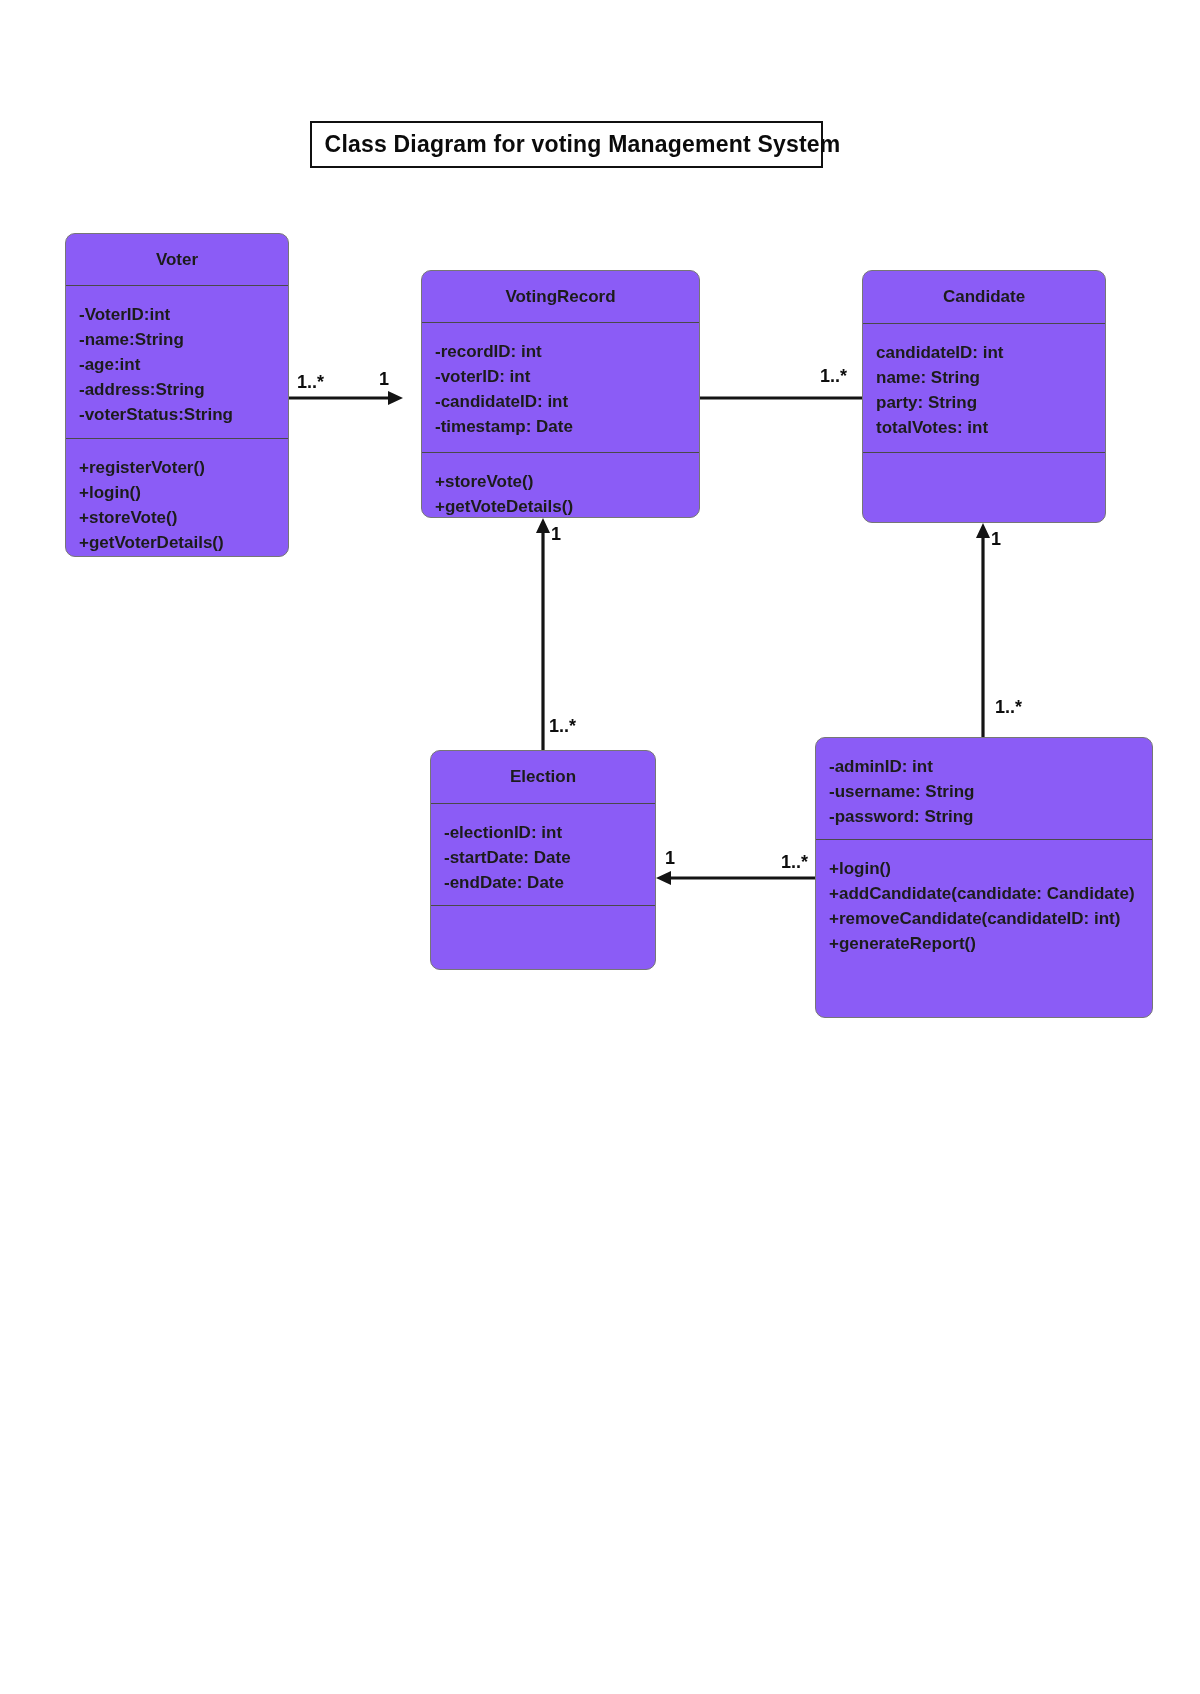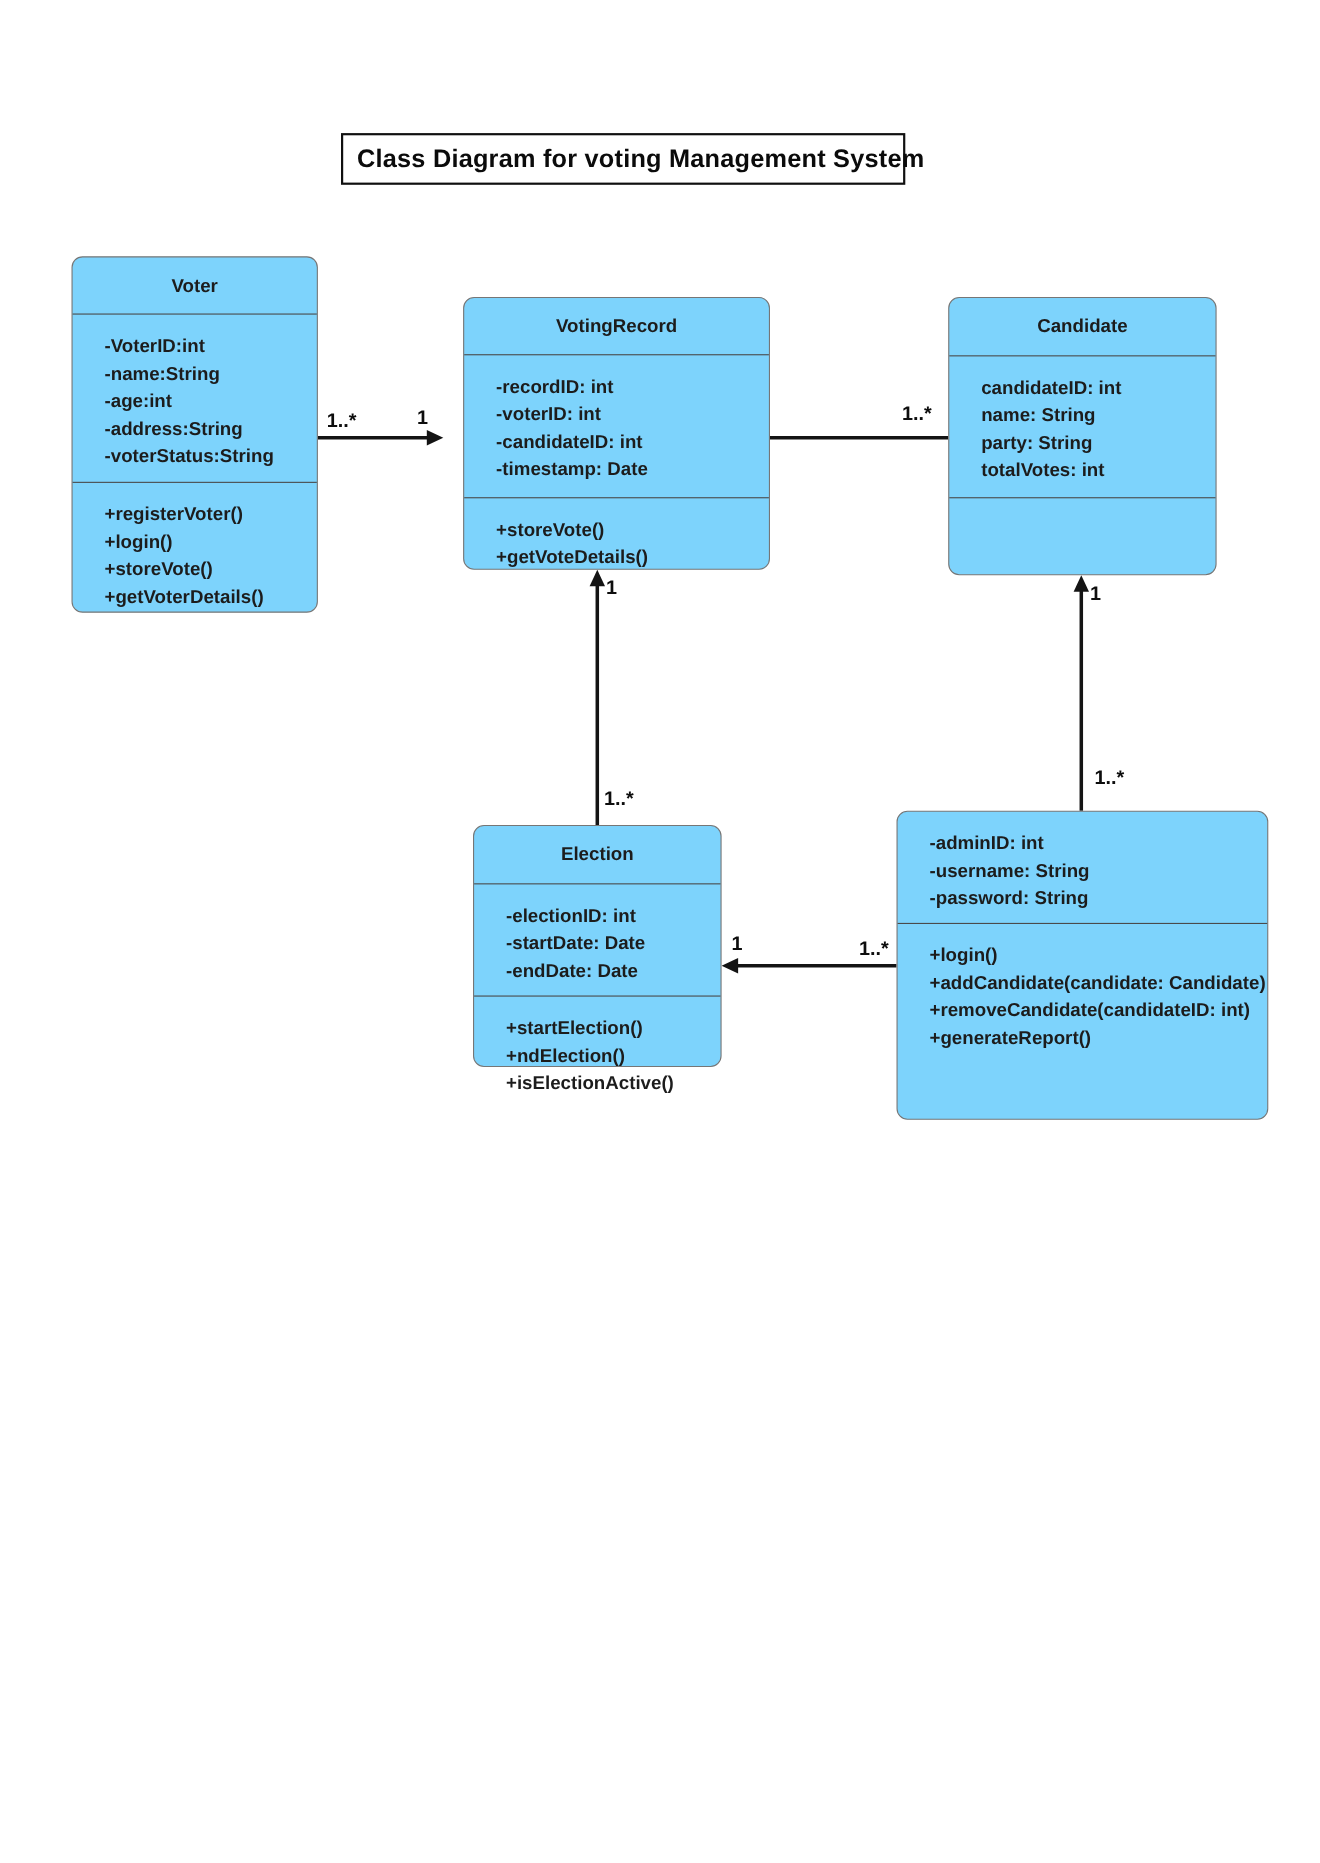--- a/index.html
+++ b/index.html
@@ -21,34 +21,34 @@
     font-size: 23px; font-weight: bold; color: #0b0b0b;
     letter-spacing: 0.2px;
     white-space: nowrap;
     padding-left: 32px;
   }
 
   .cls {
     position: absolute;
     border: 1.6px solid #767676;
     border-radius: 10px;
-    background: #7dd3fc;
+    background: #8b5cf6;
     color: #1c1c1c;
   }
   .cls-title {
     display: flex; align-items: center; justify-content: center;
     font-size: 17px; font-weight: bold;
     border-bottom: 1.6px solid #4a4a4a;
     white-space: nowrap;
   }
   .sec { padding: 16px 0 0 13px; }
   .sec.attrs { border-bottom: 1.6px solid #4a4a4a; }
   .member {
     font-size: 17px; font-weight: bold; line-height: 25px;
-    white-space: nowrap; color: #1c1c1c; margin-left: 16px;
+    white-space: nowrap; color: #1c1c1c;
   }
 
   .edges {
     position: absolute; left: 0; top: 0;
     pointer-events: none;
   }
   .edge-line { stroke: #141414; stroke-width: 3.2; }
   .edge-head { fill: #141414; stroke: none; }
 
   .mult {
@@ -145,25 +145,20 @@
     </div>
   </div>
 
   <div class="cls" style="left:430px; top:750px; width:226px; height:220px;">
     <div class="cls-title" style="height:53px;">Election</div>
     <div class="sec attrs" style="height:102px;">
       <div class="member">-electionID: int</div>
       <div class="member">-startDate: Date</div>
       <div class="member">-endDate: Date</div>
     </div>
-    <div class="sec">
-      <div class="member">+startElection()</div>
-      <div class="member">+ndElection()</div>
-      <div class="member">+isElectionActive()</div>
-    </div>
   </div>
 
   <div class="cls" style="left:815px; top:737px; width:338px; height:281px;">
     <div class="sec attrs" style="height:102px;">
       <div class="member">-adminID: int</div>
       <div class="member">-username: String</div>
       <div class="member">-password: String</div>
     </div>
     <div class="sec">
       <div class="member">+login()</div>

